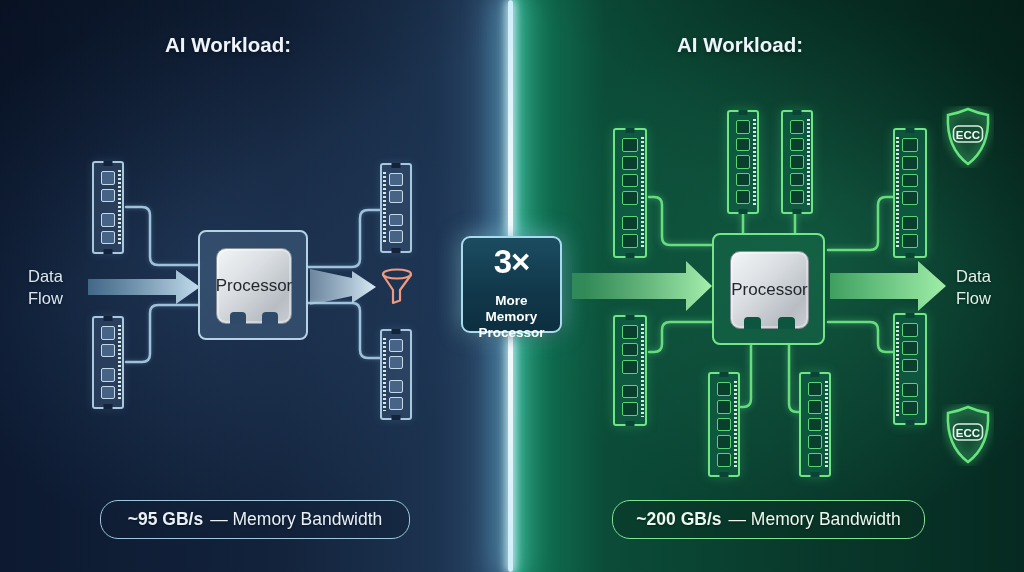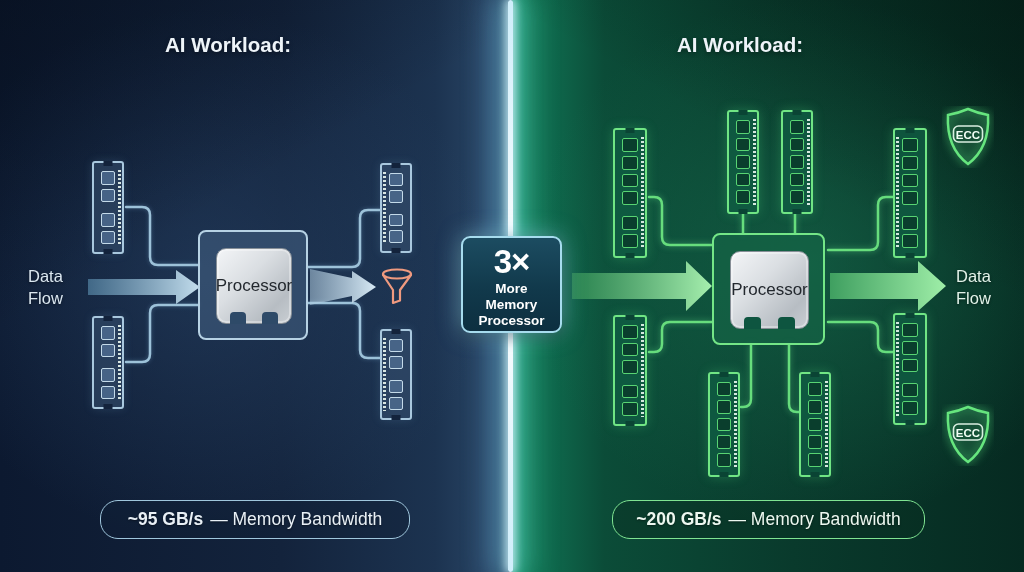--- a/index.html
+++ b/index.html
@@ -62,21 +62,21 @@
   .cpu-blue .foot{background:#2e4a68;} .cpu-green .foot{background:#0e5540;}
   .foot.fa{left:17%;} .foot.fb{right:17%;}
 
   
   .badge{position:absolute;left:461px;top:236px;width:101px;height:97px;z-index:5;
      border:2px solid #a7dcee;border-radius:9px;text-align:center;color:#fff;
      background:linear-gradient(180deg,#1c4c61 0%,#11394b 55%,#0d2f40 100%);
      box-shadow:0 0 22px rgba(150,225,250,0.55),0 4px 14px rgba(0,0,0,0.45);box-sizing:border-box;}
   .badge-mult{font-size:33px;font-weight:bold;line-height:1;margin-top:7px;letter-spacing:-1px;}
   .badge-line{font-size:13.5px;font-weight:bold;line-height:16px;}
-  .badge-line.first{margin-top:3px;}
+  .badge-line.first{margin-top:15px;}
 
   
   .pill{position:absolute;top:500px;height:39px;border-radius:18px;display:flex;z-index:3;
      align-items:center;justify-content:center;font-size:17.5px;box-sizing:border-box;
      text-shadow:0 1px 2px rgba(0,0,0,0.4);}
   .pill-left{left:100px;width:310px;border:1.5px solid #9fc6dc;
      background:rgba(16,32,54,0.45);color:#e9f0f6;}
   .pill-right{left:612px;width:313px;border:1.5px solid #7fe492;
      background:rgba(8,46,34,0.45);color:#edf8f0;}
   .pill .val{font-weight:bold;margin-right:7px;}

